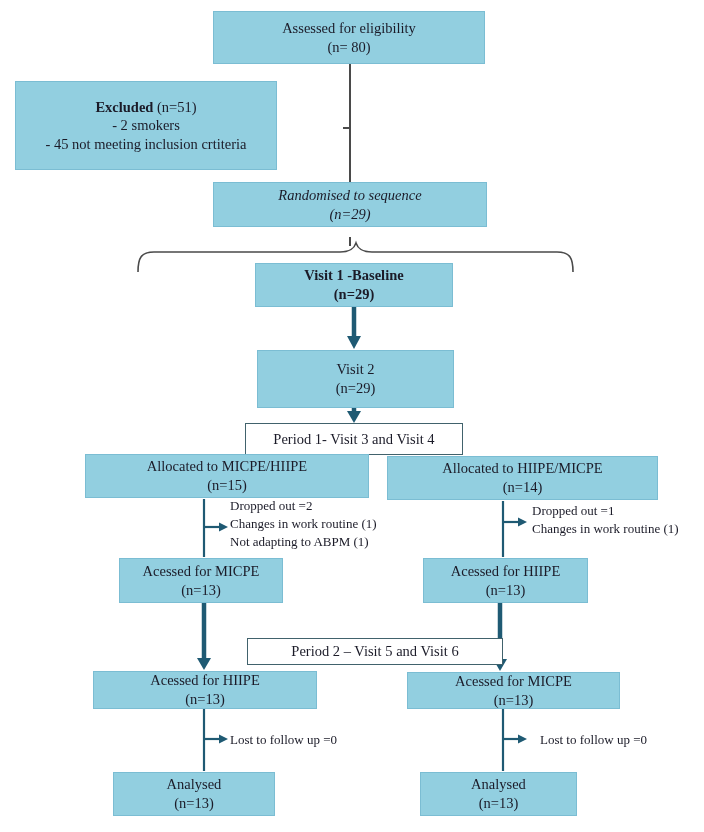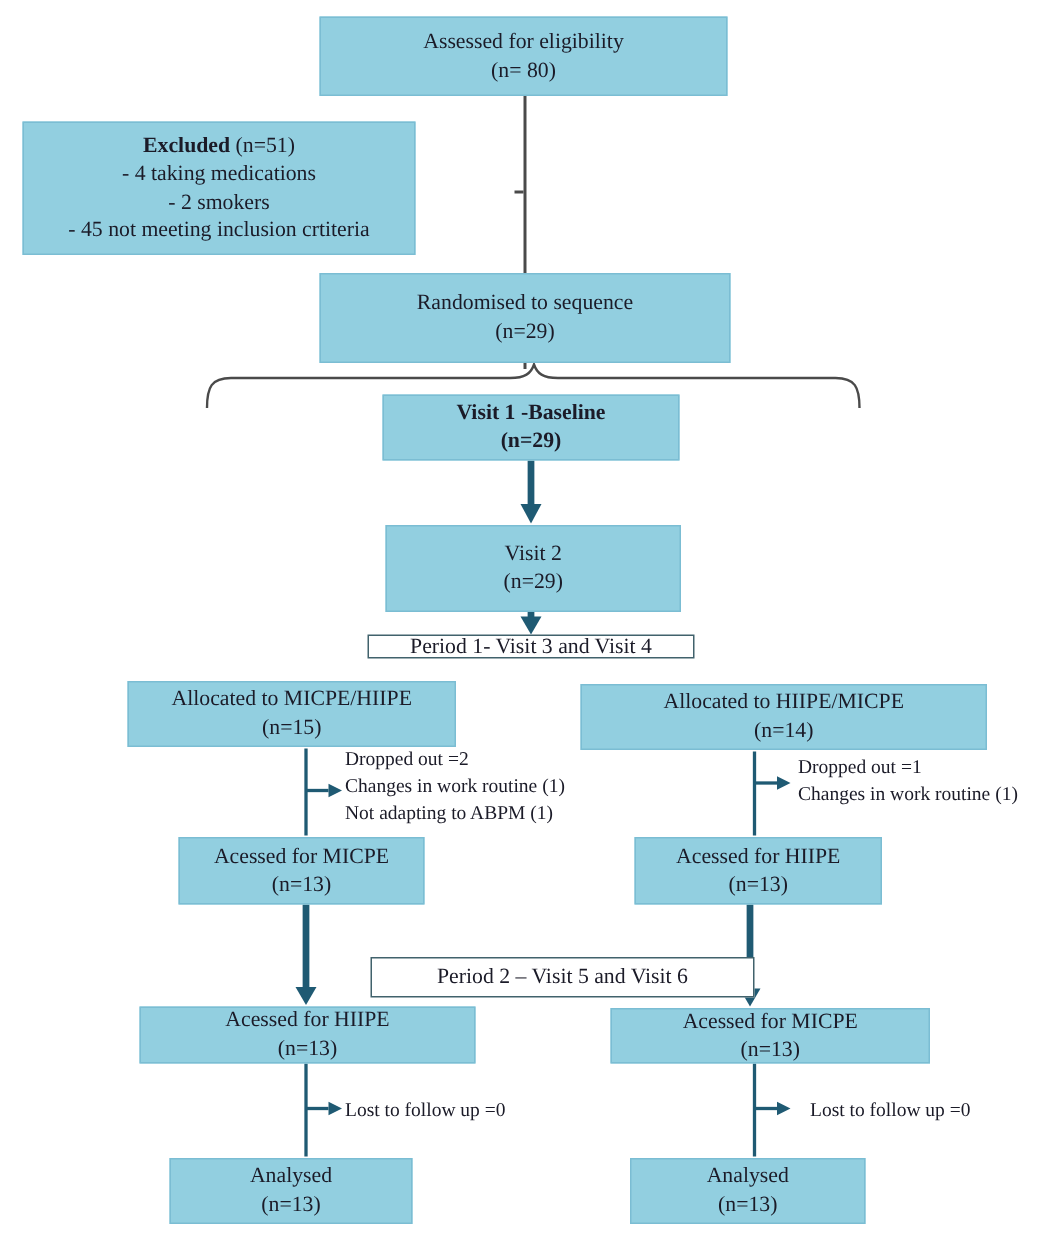--- a/index.html
+++ b/index.html
@@ -85,45 +85,44 @@
     </g>
   </svg>
 
   <div class="box" style="left:213px;top:11px;width:272px;height:53px;">
     <span>Assessed for eligibility</span>
     <span>(n= 80)</span>
   </div>
 
   <div class="box" style="left:15px;top:81px;width:262px;height:89px;">
     <span><span class="bold">Excluded</span><span> (n=51)</span></span>
-    <span>- 4 taking medications</span>
     <span>- 2 smokers</span>
     <span>- 45 not meeting inclusion crtiteria</span>
   </div>
 
-  <div class="box" style="left:213px;top:182px;width:274px;height:60px;">
+  <div class="box" style="left:213px;top:182px;width:274px;height:45px;font-style:italic;">
     <span>Randomised to sequence</span>
     <span>(n=29)</span>
   </div>
 
   <div class="box" style="left:255px;top:263px;width:198px;height:44px;font-weight:bold;">
     <span>Visit 1 -Baseline</span>
     <span>(n=29)</span>
   </div>
 
   <div class="box" style="left:257px;top:350px;width:197px;height:58px;">
     <span>Visit 2</span>
     <span>(n=29)</span>
   </div>
 
-  <div class="period" style="left:245px;top:423px;width:218px;height:16px;">
+  <div class="period" style="left:245px;top:423px;width:218px;height:32px;">
     <span>Period 1- Visit 3 and Visit 4</span>
   </div>
 
-  <div class="box" style="left:85px;top:454px;width:219px;height:44px;">
+  <div class="box" style="left:85px;top:454px;width:284px;height:44px;">
     <span>Allocated to MICPE/HIIPE</span>
     <span>(n=15)</span>
   </div>
 
   <div class="box" style="left:387px;top:456px;width:271px;height:44px;">
     <span>Allocated to HIIPE/MICPE</span>
     <span>(n=14)</span>
   </div>
 
   <div class="annot" style="left:230px;top:497px;">

